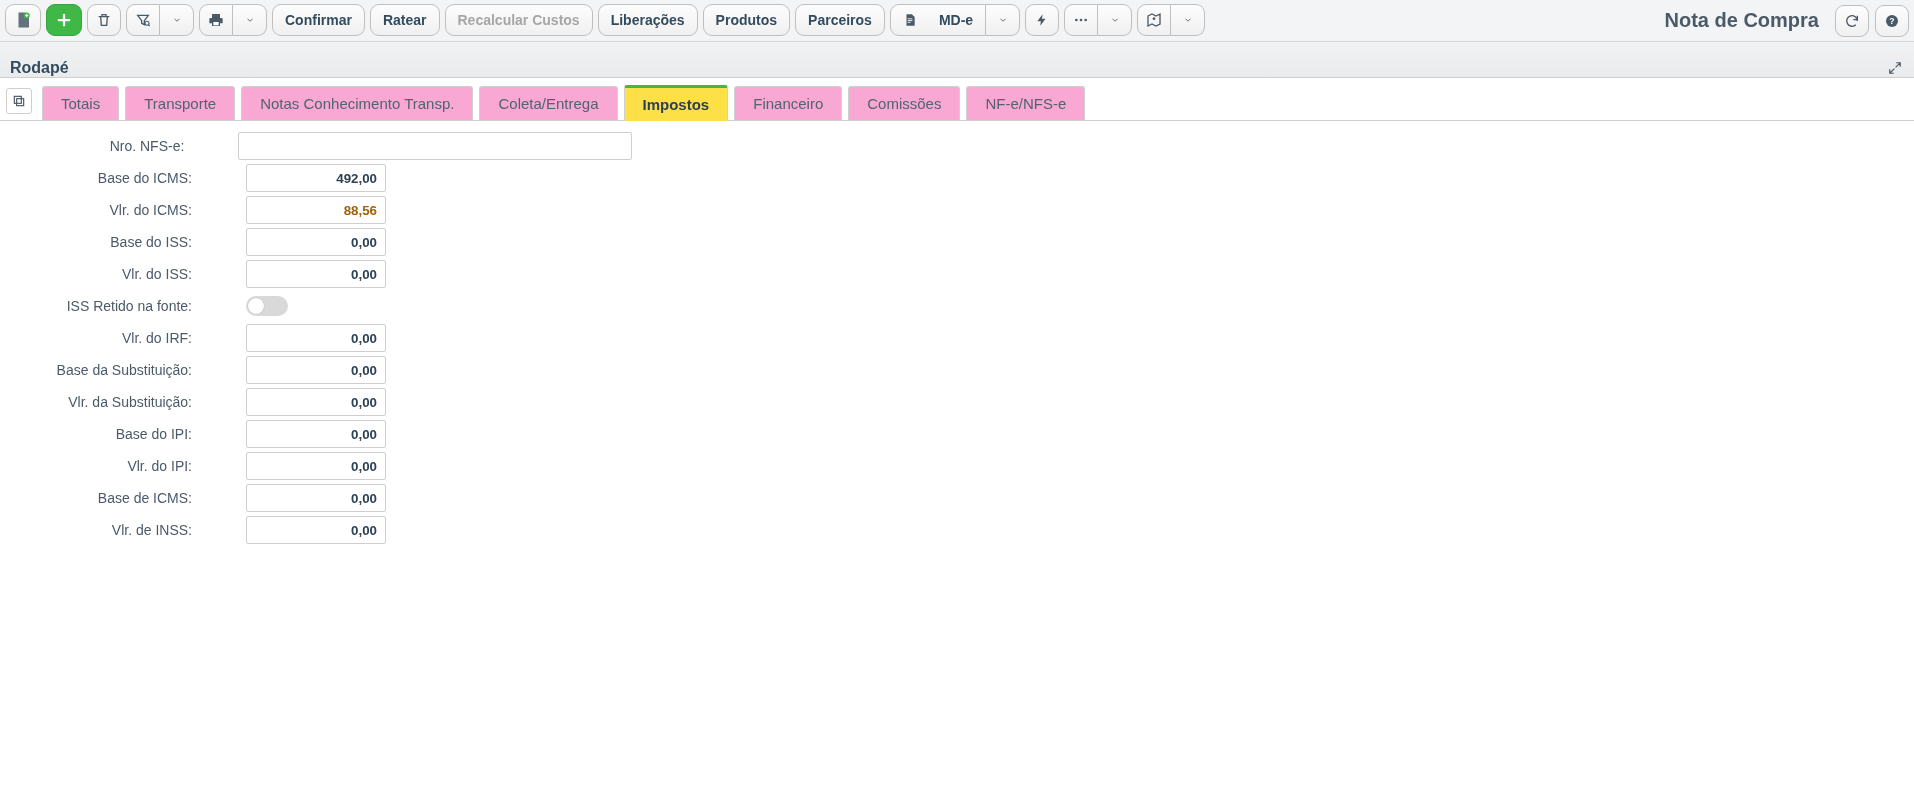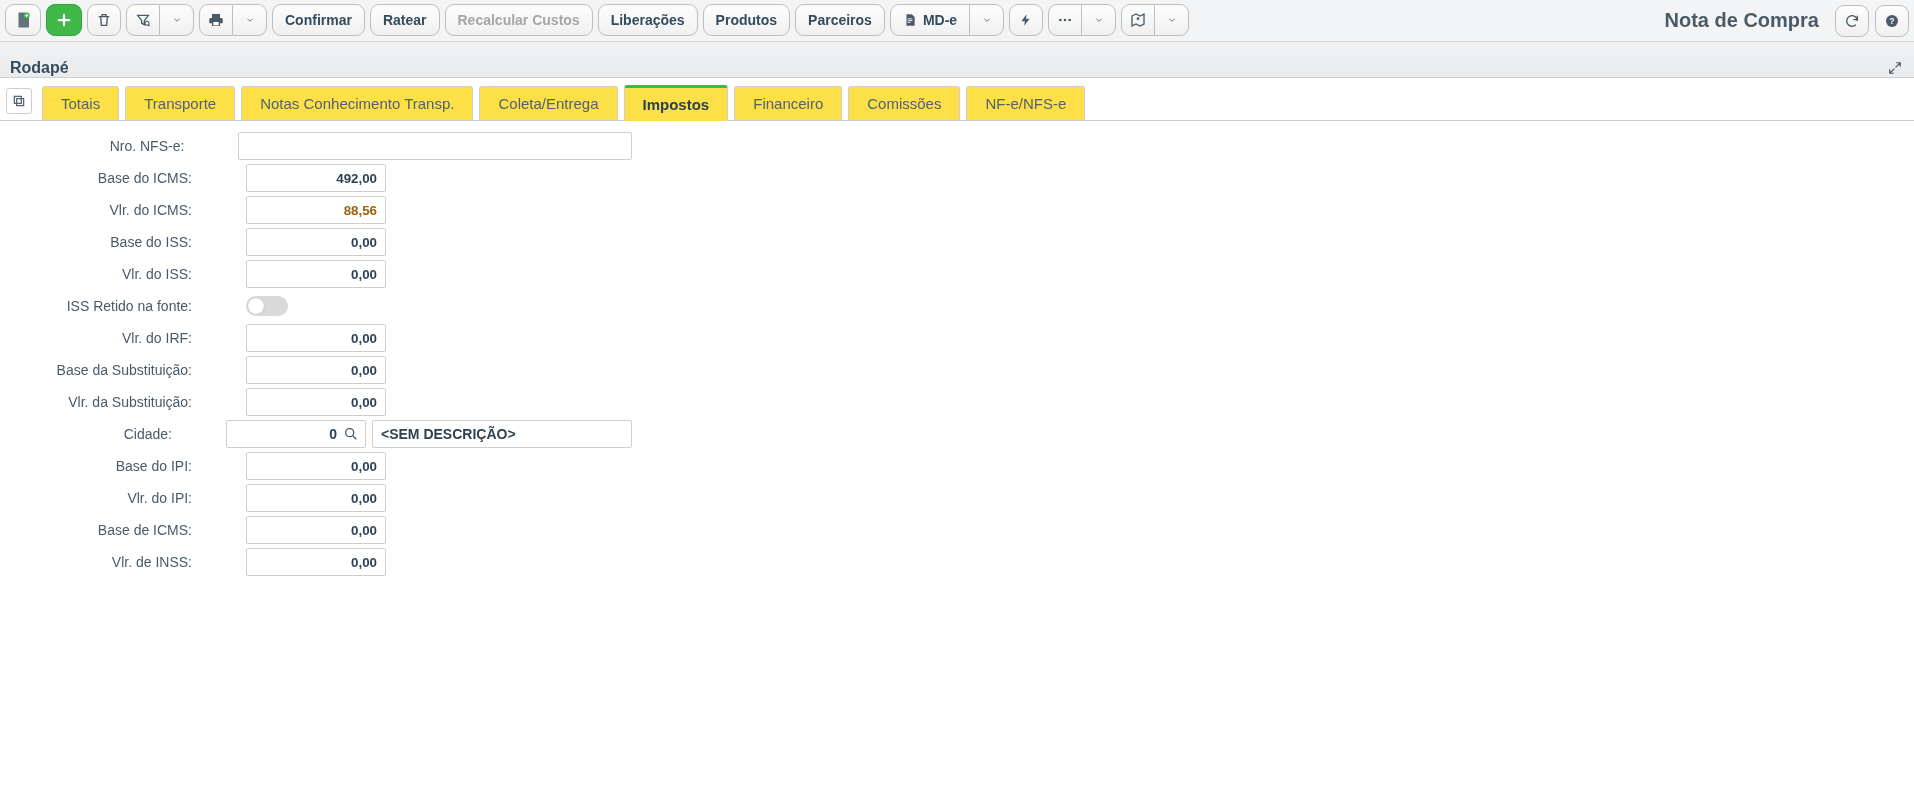--- a/index.html
+++ b/index.html
@@ -17,21 +17,21 @@
   .spacer { flex: 1; }
   .title-right { display: flex; align-items: center; gap: 6px; }
   .title-text { font-weight: 700; font-size: 20px; color: #4a5a68; padding: 0 10px; }
   
   .section-bar { display: flex; align-items: flex-end; justify-content: space-between; background: linear-gradient(#f1f2f3,#eaebec); border-bottom: 1px solid #cfcfcf; height: 36px; padding: 0 10px; }
   .section-title { font-weight: 700; color: #334b5e; font-size: 16px; }
   .section-icons { display: flex; gap: 8px; }
   .sicon { width: 18px; height: 18px; display: flex; align-items: center; justify-content: center; color: #556; cursor: pointer; }
   
   .tabs-row { display: flex; align-items: flex-end; border-bottom: 1px solid #cfcfcf; padding: 6px 6px 0 6px; gap: 6px; background: #fff; }
-  .tab { background: #fde047; border: 1px solid #cfcfcf; border-bottom: none; border-radius: 3px 3px 0 0; padding: 8px 18px; color: #516271; font-size: 15px; cursor: pointer; }
+  .tab { background: #f9a8d4; border: 1px solid #cfcfcf; border-bottom: none; border-radius: 3px 3px 0 0; padding: 8px 18px; color: #516271; font-size: 15px; cursor: pointer; }
   .tab.active { background: #fde047; border-top: 3px solid #3fb848; font-weight: 700; color: #2b4255; position: relative; top: 1px; }
   .copy-btn { width: 26px; height: 26px; border: 1px solid #cfcfcf; border-radius: 3px; display: flex; align-items: center; justify-content: center; margin-bottom: 6px; margin-right: 4px; background: #fff; cursor: pointer; }
   
   .form-area { padding: 10px 8px; width: 640px; }
   .frow { display: flex; align-items: center; height: 30px; margin-bottom: 2px; gap: 48px; }
   .flabel { width: 190px; text-align: right; padding-right: 6px; color: #4b5a69; font-size: 14px; }
   .finput { width: 140px; height: 28px; border: 1px solid #cfcfcf; border-radius: 2px; padding: 4px 8px; text-align: right; font-weight: 700; color: #2b4255; background: #fff; }
   .finput.wide { width: 410px; text-align: left; font-weight: 400; }
   .finput.readonly { color: #a16207; background: #fff; }
   .city-wrap { display: flex; align-items: center; gap: 6px; }
@@ -93,21 +93,21 @@
   </div>
 
   <div class="tbtn">Confirmar</div>
   <div class="tbtn">Ratear</div>
   <div class="tbtn disabled">Recalcular Custos</div>
   <div class="tbtn">Liberações</div>
   <div class="tbtn">Produtos</div>
   <div class="tbtn">Parceiros</div>
 
   <div class="tgroup join">
-    <div class="tbtn" style="gap:6px;">
+    <div class="tbtn" style="gap:22px;">
       <svg width="14" height="14" viewBox="0 0 24 24">
           <path fill="#4a5a68" d="M6 2h9l5 5v15H6z"></path>
           <path fill="#fff" d="M8 10h8M8 13h8M8 16h5" stroke="#fff" stroke-width="1.5"></path>
         </svg>
       <span>MD-e</span>
     </div>
     <div class="tbtn icon-only caret">
       <svg class="caret-svg" viewBox="0 0 24 24">
           <path d="M6 9l6 6 6-6" fill="none" stroke="#4a5a68" stroke-width="2"></path>
         </svg>
@@ -228,35 +228,20 @@
   </div>
   <div class="frow">
     <div class="flabel">Base da Substituição:</div>
     <input class="finput" value="0,00" style="">
   </div>
   <div class="frow">
     <div class="flabel">Vlr. da Substituição:</div>
     <input class="finput" value="0,00" style="">
   </div>
   <div class="frow">
-    <div class="flabel">Cidade:</div>
-    <div class="city-wrap">
-      <div class="city-code">
-        <span>0</span>
-        <svg class="search-ic" viewBox="0 0 24 24">
-            <circle cx="10" cy="10" r="6" fill="none" stroke="#4a5a68" stroke-width="2"></circle>
-            <path d="M15 15l5 5" stroke="#4a5a68" stroke-width="2"></path>
-          </svg>
-      </div>
-      <div class="city-desc">
-        <span>&lt;SEM DESCRIÇÃO&gt;</span>
-      </div>
-    </div>
-  </div>
-  <div class="frow">
     <div class="flabel">Base do IPI:</div>
     <input class="finput" value="0,00" style="">
   </div>
   <div class="frow">
     <div class="flabel">Vlr. do IPI:</div>
     <input class="finput" value="0,00" style="">
   </div>
   <div class="frow">
     <div class="flabel">Base de ICMS:</div>
     <input class="finput" value="0,00" style="">

